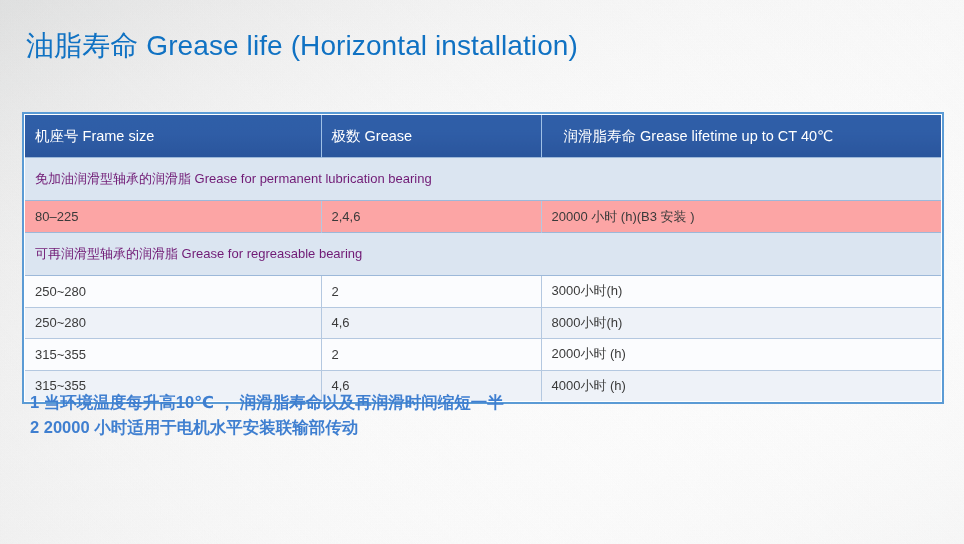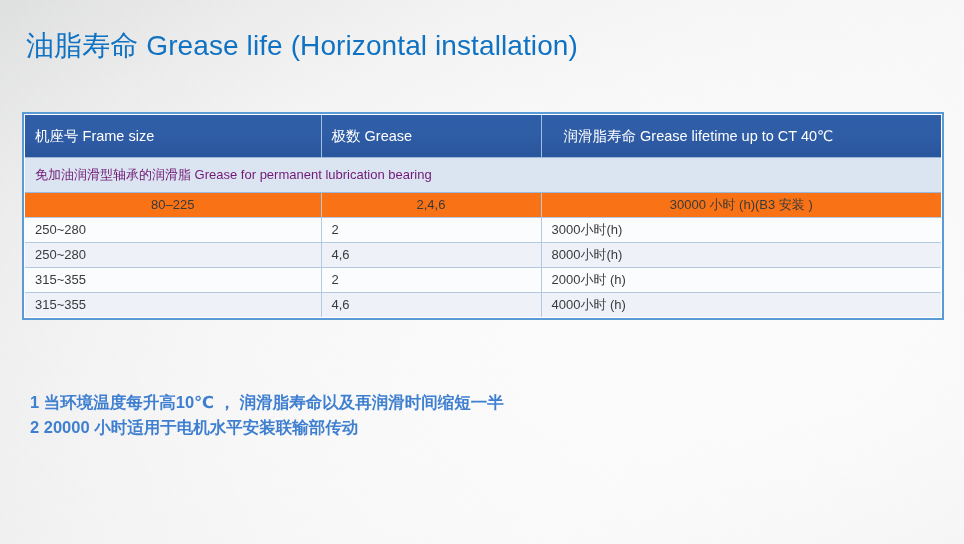--- a/index.html
+++ b/index.html
@@ -50,21 +50,21 @@
     white-space: nowrap;
     letter-spacing: 0.1px;
   }
 
   
   .table-frame {
     position: absolute;
     left: 22px;
     top: 112px;
     width: 922px;
-    height: 208px;
+    height: 292px;
     border: 2px solid #5b9bd5;
     background: #ffffff;
     box-sizing: border-box;
     padding: 1px;
   }
 
   table.grease {
     width: 100%;
     height: 100%;
     border-collapse: collapse;
@@ -110,21 +110,21 @@
   tr.data td {
     height: 23px;
     border-top: 1px solid #b4c8e0;
     border-right: 1px solid #b4c8e0;
     font-size: 13px;
     color: #3a3a3a;
   }
   tr.data td:last-child { border-right: none; }
   tr.data.odd  td { background: #fbfcfe; }
   tr.data.even td { background: #eef2f8; }
-  tr.data.plain td { background: #f97316; text-align: center; }
+  tr.data.plain td { background: #fca5a5; }
 
   
   .notes {
     position: absolute;
     left: 30px;
     top: 390px;
     color: #3f7fd0;
     font-size: 16.5px;
     font-weight: bold;
     line-height: 25px;
@@ -153,23 +153,26 @@
         </tr>
       </thead>
       <tbody>
 
         <tr class="section">
           <td colspan="3">免加油润滑型轴承的润滑脂 Grease for permanent lubrication bearing</td>
         </tr>
         <tr class="data plain">
           <td>80–225</td>
           <td>2,4,6</td>
-          <td>30000 小时 (h)(B3 安装 )</td>
-        </tr>
-
+          <td>20000 小时 (h)(B3 安装 )</td>
+        </tr>
+
+        <tr class="section">
+          <td colspan="3">可再润滑型轴承的润滑脂 Grease for regreasable bearing</td>
+        </tr>
         <tr class="data odd">
           <td>250~280</td>
           <td>2</td>
           <td>3000小时(h)</td>
         </tr>
         <tr class="data even">
           <td>250~280</td>
           <td>4,6</td>
           <td>8000小时(h)</td>
         </tr>

